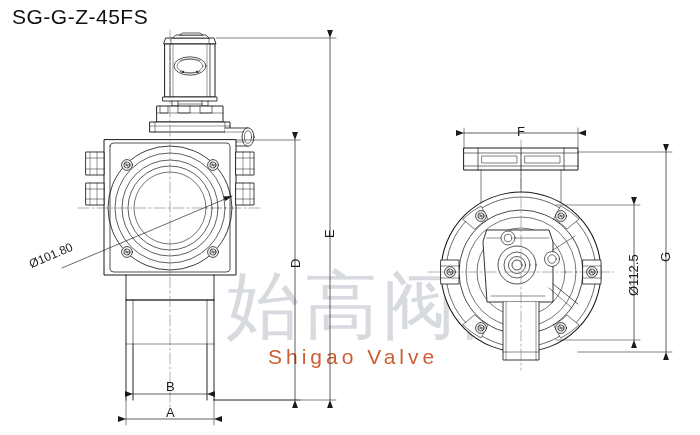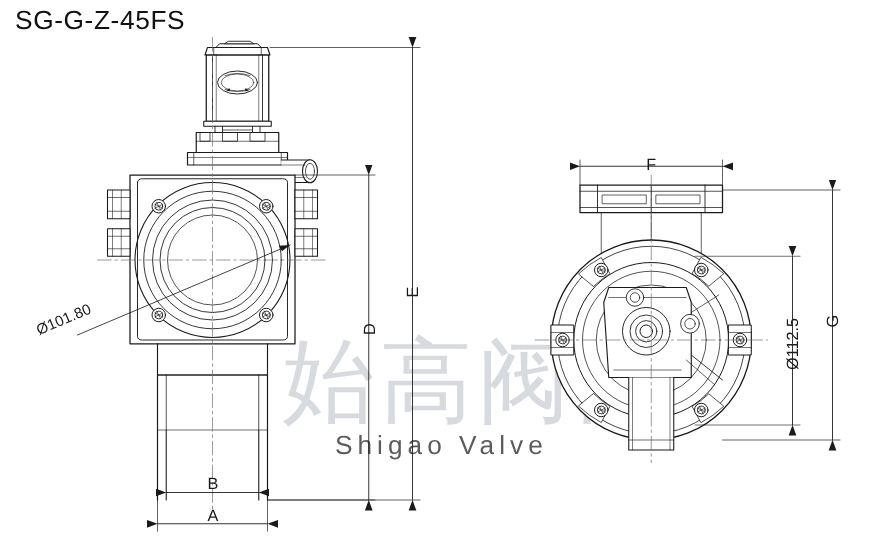--- a/index.html
+++ b/index.html
@@ -22,21 +22,21 @@
     font-family:"DejaVu Sans", sans-serif;
     font-size:74px;line-height:74px;letter-spacing:4px;
     color:#c9ccd4;opacity:.72;white-space:nowrap;
     -webkit-text-stroke:0px;
     pointer-events:none;
   }
   .wm-en{
     position:absolute;left:268px;top:345px;
     font-family:"Liberation Sans", sans-serif;
     font-size:21px;letter-spacing:4px;
-    color:#404040;opacity:.85;white-space:nowrap;
+    color:#c2410c;opacity:.85;white-space:nowrap;
     pointer-events:none;
   }
   .dimlabel{
     position:absolute;
     font-family:"Liberation Sans", sans-serif;
     font-size:13px;color:#1a1a1a;white-space:nowrap;
   }
   .dimlabel.vert{ transform:rotate(-90deg); transform-origin:left top; }
   .dimlabel.rot-diag{ transform:rotate(-23deg); transform-origin:left top; font-size:12px;}
 </style>

